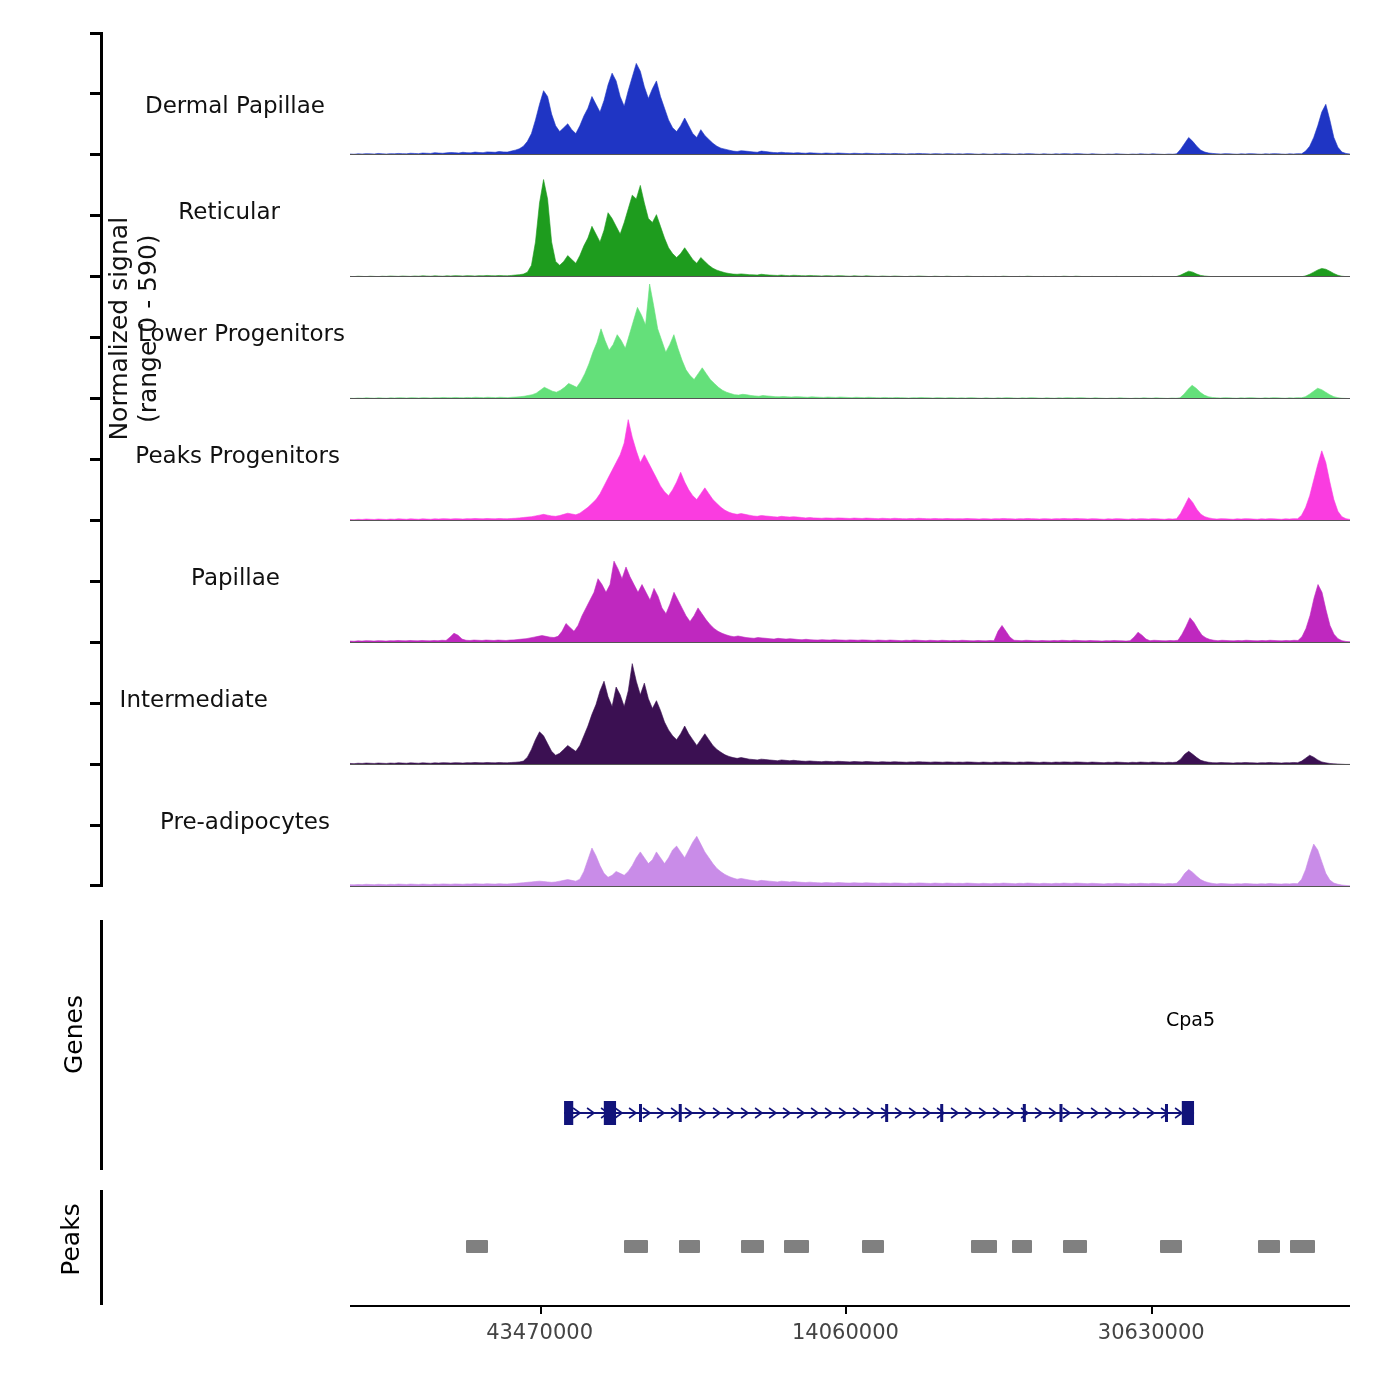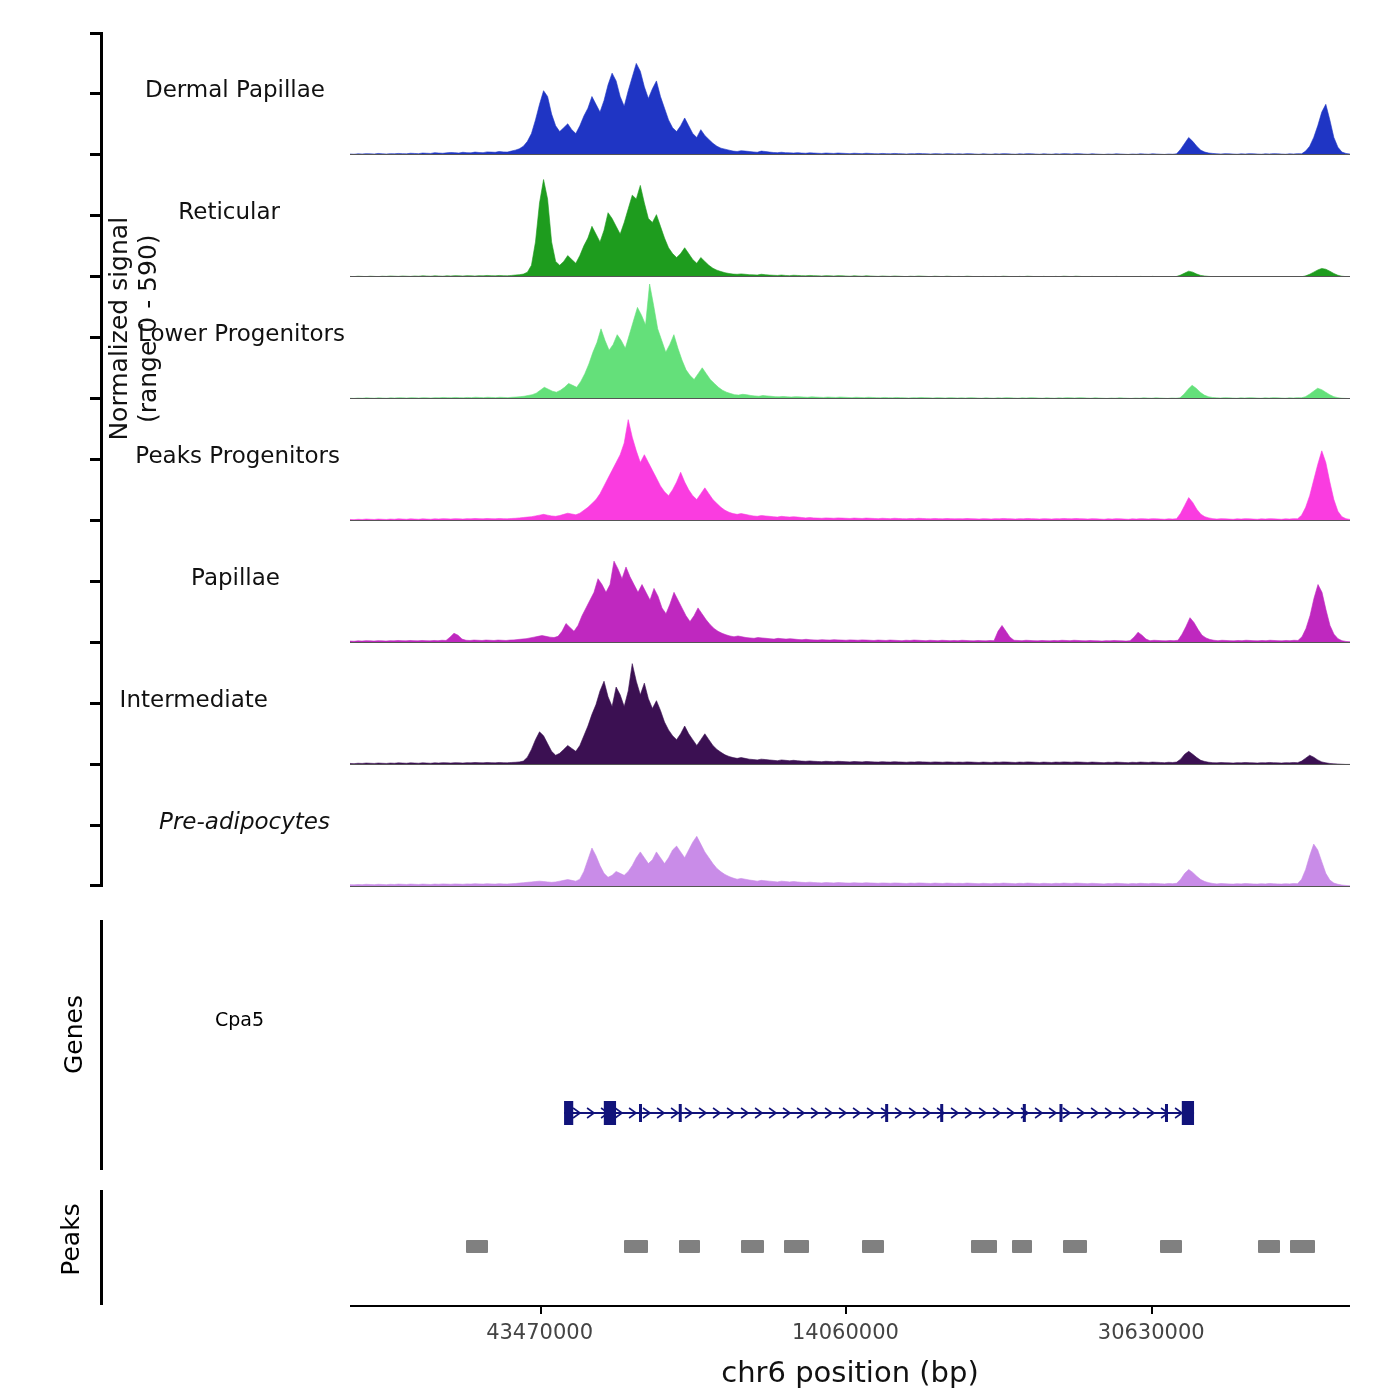--- a/index.html
+++ b/index.html
@@ -24,21 +24,21 @@
   .tick{position:absolute;background:#000;height:3px;width:12px;left:-10px;}
 
   
   .track{position:absolute;left:350px;width:1000px;height:120px;}
   .track .baseline{position:absolute;left:0;bottom:0;width:100%;height:1px;background:#555;}
   .track svg{position:absolute;left:0;bottom:0;display:block;}
   .track-label{position:absolute;font-size:23px;color:#111;white-space:nowrap;text-align:right;}
 
   
   #gene-track{position:absolute;left:350px;top:1090px;width:1000px;height:46px;}
-  #gene-name{position:absolute;left:350px;top:1008px;width:1000px;text-align:left;font-size:19px;}
+  #gene-name{position:absolute;left:350px;top:1008px;width:1000px;text-align:right;font-size:19px;}
   #gene-name span{position:relative;left:-135px;}
 
   
   #peak-track{position:absolute;left:350px;top:1240px;width:1000px;height:20px;}
   .peak{position:absolute;top:0;height:13px;background:#808080;border-radius:1px;}
 
   
   #x-axis-line{position:absolute;left:350px;top:1305px;width:1000px;height:2px;background:#000;}
   .xtick{position:absolute;top:1305px;width:2px;height:9px;background:#000;}
   .xticklabel{position:absolute;top:1320px;font-size:21px;color:#444;transform:translateX(-50%);white-space:nowrap;}
@@ -203,22 +203,21 @@
 
   <div id="x-axis-line"></div>
   <div id="x-ticks">
       <div class="xtick" style="left: 539.602px;"></div>
       <div class="xticklabel" style="left: 539.602px;">43470000</div>
       <div class="xtick" style="left: 845.413px;"></div>
       <div class="xticklabel" style="left: 845.413px;">14060000</div>
       <div class="xtick" style="left: 1151.22px;"></div>
       <div class="xticklabel" style="left: 1151.22px;">30630000</div>
     </div>
-  <div id="x-axis-title">chr6 position (bp)</div>
-
-<div class="track-label" style="top: 76px; right: 1075px;">Dermal Papillae</div>
+
+<div class="track-label" style="top: 92px; right: 1075px;">Dermal Papillae</div>
     <div class="track-label" style="top: 198px; right: 1120px;">Reticular</div>
     <div class="track-label" style="top: 320px; right: 1055px;">Lower Progenitors</div>
     <div class="track-label" style="top: 442px; right: 1060px;">Peaks Progenitors</div>
     <div class="track-label" style="top: 564px; right: 1120px;">Papillae</div>
     <div class="track-label" style="top: 686px; right: 1132px;">Intermediate</div>
-    <div class="track-label" style="top: 808px; right: 1070px; font-style: italic;">Pre-adipocytes</div>
+    <div class="track-label" style="top: 808px; right: 1070px;">Pre-adipocytes</div>
   </div>
 
 </body></html>

